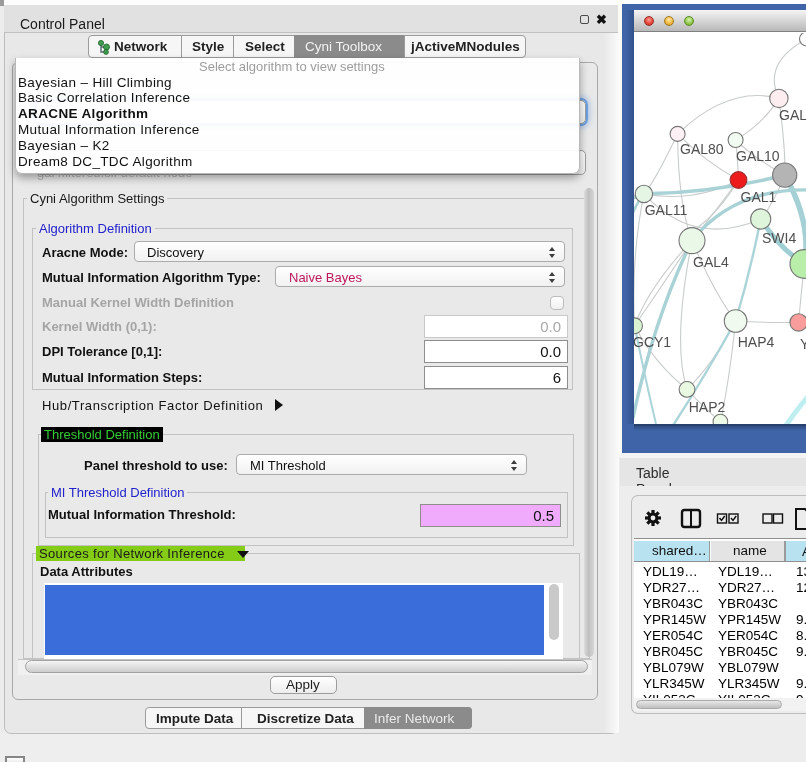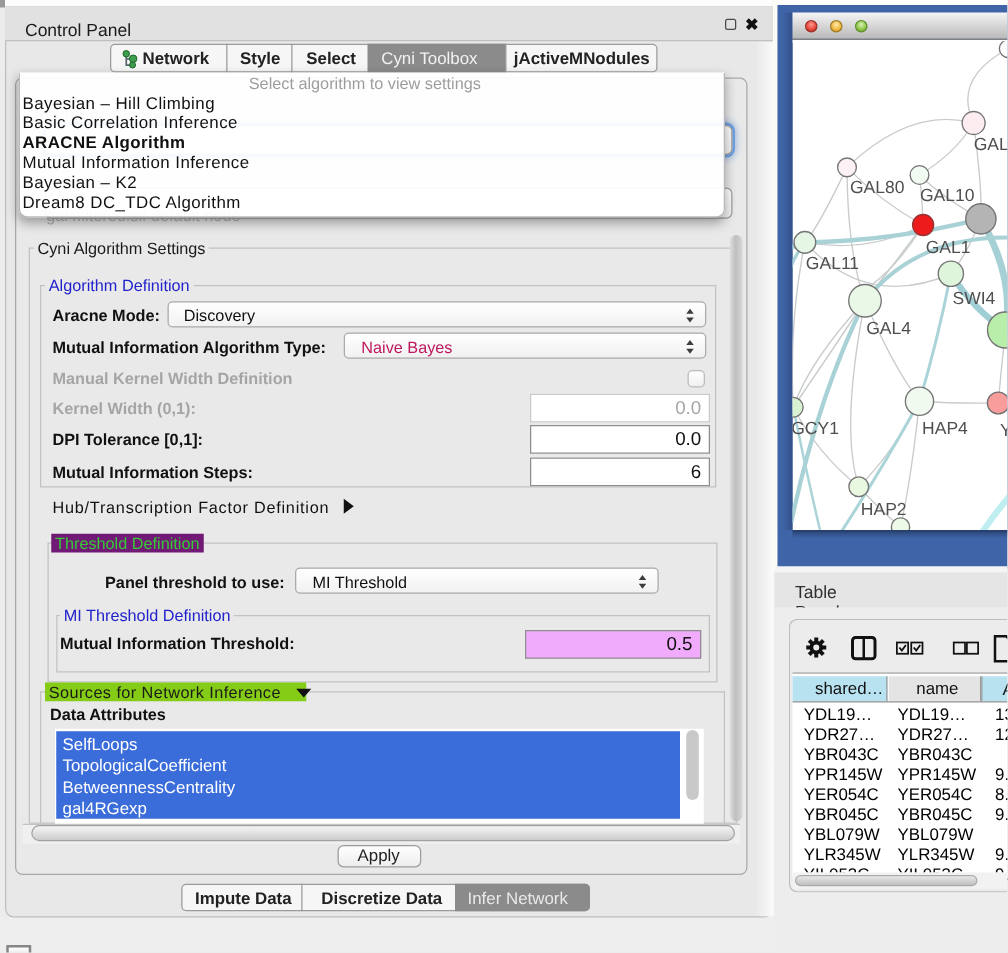--- a/index.html
+++ b/index.html
@@ -91,41 +91,40 @@
   <div class="abs" style="left:42px;top:370px;font-size:13px;font-weight:bold;color:#111;">Mutual Information Steps:</div>
   <div class="abs" style="left:424px;top:366px;width:144px;height:23px;background:#fff;border:1px solid #8e8e8e;
        font-size:15px;color:#111;text-align:right;padding:2px 6px 0 0;">6</div>
 
   <div class="abs" style="left:42px;top:398px;font-size:13px;color:#111;letter-spacing:0.6px;">Hub/Transcription Factor Definition</div>
   <svg class="abs" style="left:273px;top:398px;" width="12" height="14" viewBox="0 0 12 14">
     <path d="M2 1 L10 7 L2 13 Z" fill="#111"></path>
   </svg>
 
   <div class="abs" style="left:38px;top:434px;width:536px;height:112px;border:1px solid #c2c2c2;"></div>
-  <div class="abs" style="left:41px;top:427px;background:#701a75;padding:0 3px;font-size:13px;color:#35cb35;">Threshold Definition</div>
+  <div class="abs" style="left:41px;top:427px;background:#000000;padding:0 3px;font-size:13px;color:#35cb35;">Threshold Definition</div>
 
   <div class="abs" style="left:84px;top:458px;font-size:13px;font-weight:bold;color:#111;">Panel threshold to use:</div>
   <div class="abs combo" style="left:236px;top:454px;width:291px;height:21px;"></div>
   <div class="abs" style="left:250px;top:458px;font-size:13px;color:#111;">MI Threshold</div>
 
   <div class="abs" style="left:45px;top:492px;width:523px;height:46px;border:1px solid #c2c2c2;"></div>
   <div class="abs" style="left:48px;top:485px;background:#e9e9e9;padding:0 3px;font-size:13px;color:#2222cc;">MI Threshold Definition</div>
   <div class="abs" style="left:48px;top:507px;font-size:13px;font-weight:bold;color:#111;">Mutual Information Threshold:</div>
   <div class="abs" style="left:420px;top:504px;width:141px;height:23px;background:#f0abfc;border:1px solid #8e8e8e;
        font-size:15px;color:#111;text-align:right;padding:2px 6px 0 0;">0.5</div>
 
   <div class="abs" style="left:32px;top:553px;width:548px;height:106px;border:1px solid #c2c2c2;border-bottom:none;"></div>
   <div class="abs" style="left:36px;top:546px;background:#84cc16;padding:0 20px 0 3px;font-size:13px;color:#1a1a1a;letter-spacing:0.35px;">Sources for Network Inference</div>
   <svg class="abs" style="left:236px;top:549px;" width="14" height="10" viewBox="0 0 14 10">
     <path d="M1 2 L13 2 L7 9 Z" fill="#111"></path>
   </svg>
   <div class="abs" style="left:40px;top:564px;font-size:13px;font-weight:bold;color:#111;">Data Attributes</div>
   <div class="abs" style="left:44px;top:583px;width:519px;height:76px;background:#ffffff;"></div>
   <div class="abs" style="left:45px;top:585px;width:499px;height:70px;background:#3a6cda;"></div>
-  <div class="abs" style="left:50px;top:587px;font-size:13.5px;color:#fff;line-height:17px;">SelfLoops<br>TopologicalCoefficient<br>BetweennessCentrality<br>gal4RGexp</div>
   <div class="abs" style="left:549px;top:584px;width:10px;height:56px;background:#c9c9c9;border-radius:5px;"></div>
 
   <div class="abs" style="left:270px;top:676px;width:67px;height:18px;background:linear-gradient(#ffffff,#ededed);
        border:1px solid #9d9d9d;border-radius:5px;"></div>
   <div class="abs" style="left:286px;top:677px;font-size:13.5px;color:#222;">Apply</div>
 
   <div class="abs" style="left:145px;top:707px;width:327px;height:22px;background:#f6f6f6;
        border:1px solid #9b9b9b;border-radius:4px;"></div>
   <div class="abs" style="left:241px;top:707px;width:1px;height:22px;background:#9b9b9b;"></div>
   <div class="abs" style="left:364px;top:707px;width:108px;height:22px;background:#8b8b8b;border-radius:0 4px 4px 0;"></div>

